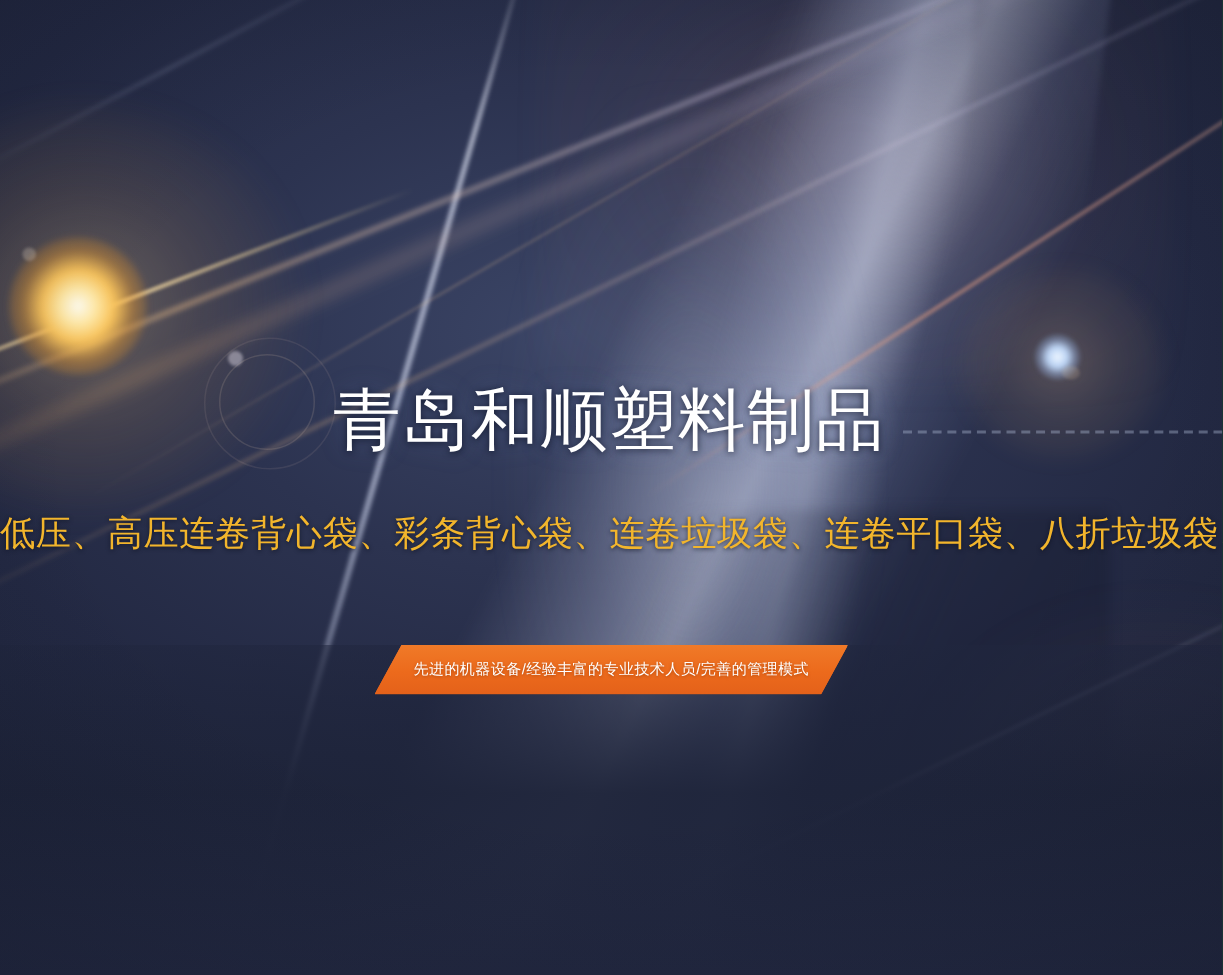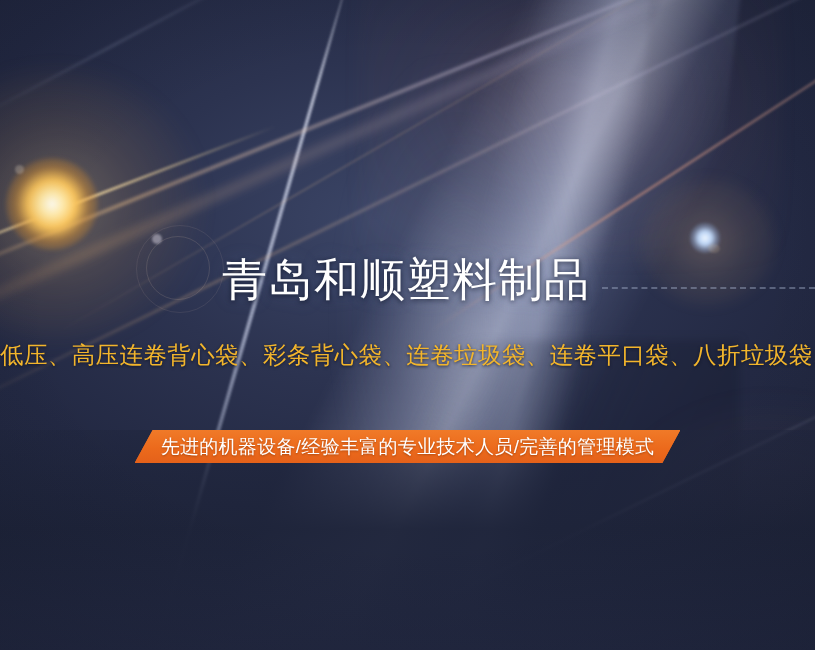--- a/index.html
+++ b/index.html
@@ -265,21 +265,21 @@
     background-color: #ee6c1e;
     background-image:
       linear-gradient(135deg,
         rgba(255,255,255,0.13) 0px, rgba(255,255,255,0.13) 2px,
         rgba(255,255,255,0) 2px, rgba(255,255,255,0) 6px),
       linear-gradient(180deg, #f07a28 0%, #ec6a1c 55%, #e4611a 100%);
     clip-path: polygon(18px 0, 100% 0, calc(100% - 18px) 100%, 0 100%);
     box-shadow: 0 2px 7px rgba(12,16,32,0.45);
   }
   .tagline-text {
-    font-size: 19px;
+    font-size: 10px;
     line-height: 1;
     color: #ffffff;
     letter-spacing: 0.3px;
     white-space: nowrap;
     text-shadow: 0 1px 2px rgba(120,45,8,0.55);
     text-align: right;
   }
 </style>
 </head>
 <body>

